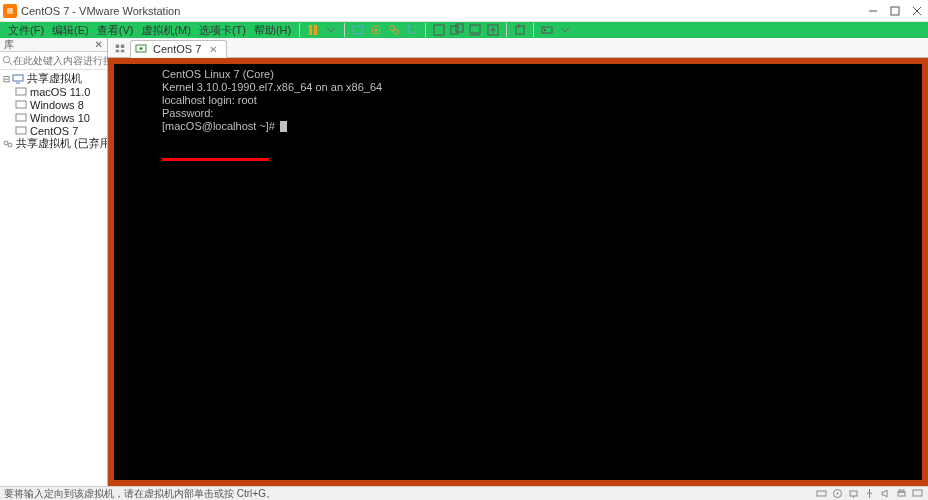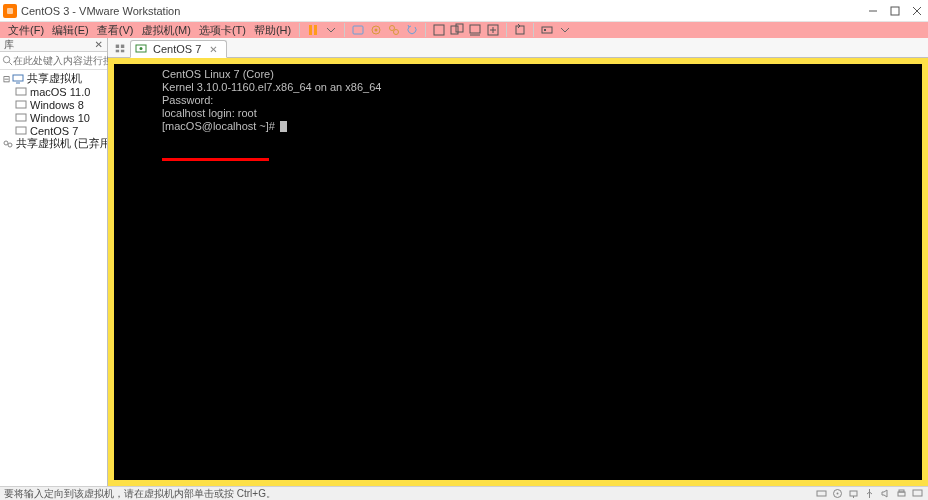--- a/index.html
+++ b/index.html
@@ -5,21 +5,21 @@
 * { margin:0; padding:0; box-sizing:border-box; font-family:"Microsoft YaHei","Segoe UI",Tahoma,sans-serif; }
 html,body { width:928px; height:500px; overflow:hidden; background:#f0f0f0; }
 
 
 .titlebar { height:22px; background:#fff; border-bottom:1px solid #e5e5e5; display:flex; align-items:center; font-size:11px; color:#444; }
 .titlebar .app-icon { width:14px; height:14px; margin:0 4px 0 3px; background:#ff7a00; border-radius:2px; display:flex; align-items:center; justify-content:center; }
 .titlebar .app-icon svg { width:10px; height:10px; }
 .titlebar .title-text { flex:1; }
 .titlebar .win-btn { width:22px; height:20px; display:flex; align-items:center; justify-content:center; color:#555; }
 .titlebar .win-btn svg { width:10px; height:10px; stroke:#555; stroke-width:1; fill:none; }
-.menu-and-tool { height:16px; background:#fca5a5; display:flex; align-items:center; padding-left:4px; font-size:11px; color:#333; }
+.menu-and-tool { height:16px; background:#22c55e; display:flex; align-items:center; padding-left:4px; font-size:11px; color:#333; }
 .menu-and-tool .menu-item { padding:0 4px; white-space:nowrap; }
 .menu-and-tool .vsep { width:1px; height:14px; background:#ccc; margin:0 4px; }
 .menu-and-tool .tbtn { width:18px; height:16px; display:flex; align-items:center; justify-content:center; }
 .menu-and-tool .tbtn svg { width:14px; height:14px; }
 
 
 .body { display:flex; height:calc(500px - 22px - 16px - 14px); background:#fff; }
 
 
 .sidebar { width:108px; border-right:1px solid #bfbfbf; display:flex; flex-direction:column; }
@@ -39,21 +39,21 @@
 .tree .ic svg { width:12px; height:12px; }
 
 
 .main { flex:1; display:flex; flex-direction:column; background:#fff; }
 .tabbar { height:20px; background:#f7f7f7; display:flex; align-items:flex-end; padding-left:2px; border-bottom:1px solid #bfbfbf; }
 .tab { height:18px; background:#fff; border:1px solid #bfbfbf; border-bottom:1px solid #fff; border-radius:3px 3px 0 0; display:flex; align-items:center; padding:0 8px 0 4px; gap:4px; font-size:11px; color:#333; position:relative; top:1px; }
 .tab .home { width:12px; height:12px; display:flex; align-items:center; justify-content:center; margin-right:2px; }
 .tab .x { font-size:10px; color:#888; margin-left:4px; }
 .thumb-btn { width:20px; height:18px; display:flex; align-items:center; justify-content:center; }
 
-.console-wrap { flex:1; padding:6px; background:#fde047; }
+.console-wrap { flex:1; padding:6px; background:#c2410c; }
 .console { width:100%; height:100%; background:#000; color:#bfbfbf; font-family:"Courier New",monospace; font-size:11px; line-height:13px; padding:4px 0 0 48px; position:relative; }
 .console .line { white-space:pre; }
 .console .cursor { display:inline-block; width:7px; height:11px; background:#bfbfbf; vertical-align:text-bottom; margin-left:2px; }
 .underline { position:absolute; height:3px; background:#ff0000; }
 
 
 .statusbar { height:14px; background:#f0f0f0; border-top:1px solid #d0d0d0; display:flex; align-items:center; font-size:10px; color:#555; padding:0 4px; }
 .statusbar .spacer { flex:1; }
 .statusbar .ic { width:14px; height:12px; display:flex; align-items:center; justify-content:center; margin-left:2px; }
 .statusbar .ic svg { width:11px; height:11px; }
@@ -61,21 +61,21 @@
 </head>
 <body>
 
 <div class="titlebar">
   <span class="app-icon">
     <svg viewBox="0 0 10 10">
         <rect x="0" y="0" width="10" height="10" rx="2" fill="#ff7a00"></rect>
         <rect x="2" y="2" width="6" height="6" rx="1" fill="#fff" opacity="0.6"></rect>
       </svg>
   </span>
-  <span class="title-text">CentOS 3 - VMware Workstation</span>
+  <span class="title-text">CentOS 7 - VMware Workstation</span>
   <span class="win-btn">
       <svg viewBox="0 0 10 10">
         <line x1="1" y1="5" x2="9" y2="5"></line>
       </svg>
     </span>
   <span class="win-btn">
       <svg viewBox="0 0 10 10">
         <rect x="1" y="1" width="8" height="8"></rect>
       </svg>
     </span>
@@ -266,24 +266,24 @@
               <circle cx="6" cy="5.5" r="1.5" fill="#3a8a3a"></circle>
             </svg>
           </span>
         <span>CentOS 7</span>
         <span class="x">✕</span>
       </div>
     </div>
     <div class="console-wrap">
       <div class="console">
         <div class="line">CentOS Linux 7 (Core)</div>
-        <div class="line">Kernel 3.10.0-1160.el7.x86_64 on an x86_64</div>
+        <div class="line">Kernel 3.10.0-1990.el7.x86_64 on an x86_64</div>
         <div class="line"></div>
+        <div class="line">localhost login: root</div>
         <div class="line">Password:</div>
-        <div class="line">localhost login: root</div>
         <div class="line"><span>[macOS@localhost ~]# </span><span class="cursor"></span></div>
         <div class="underline" style="left:48px; top:94px; width:107px;"></div>
       </div>
     </div>
   </div>
 </div>
 
 <div class="statusbar">
   <span>要将输入定向到该虚拟机，请在虚拟机内部单击或按 Ctrl+G。</span>
   <span class="spacer"></span>

